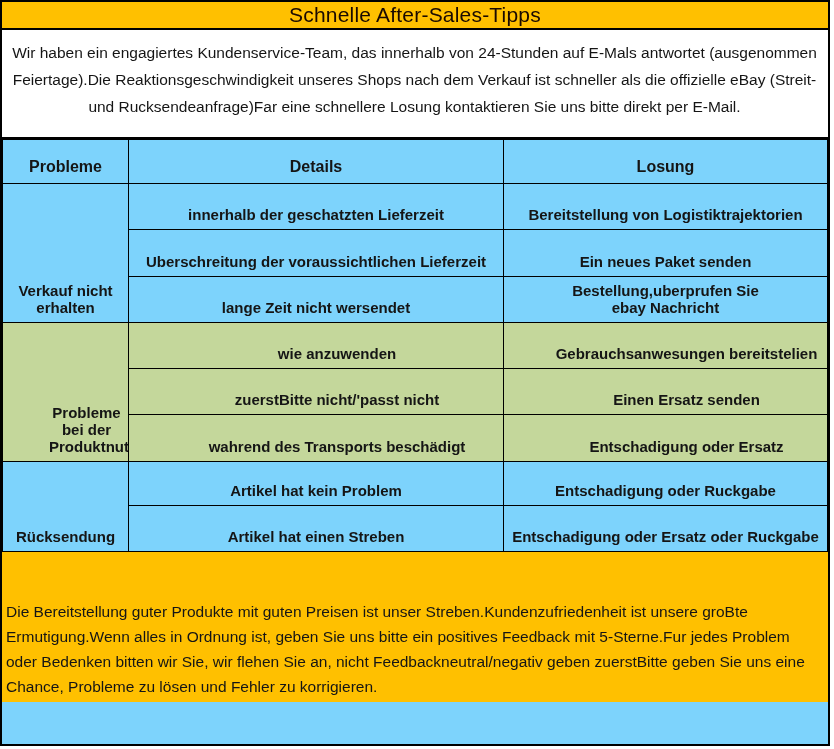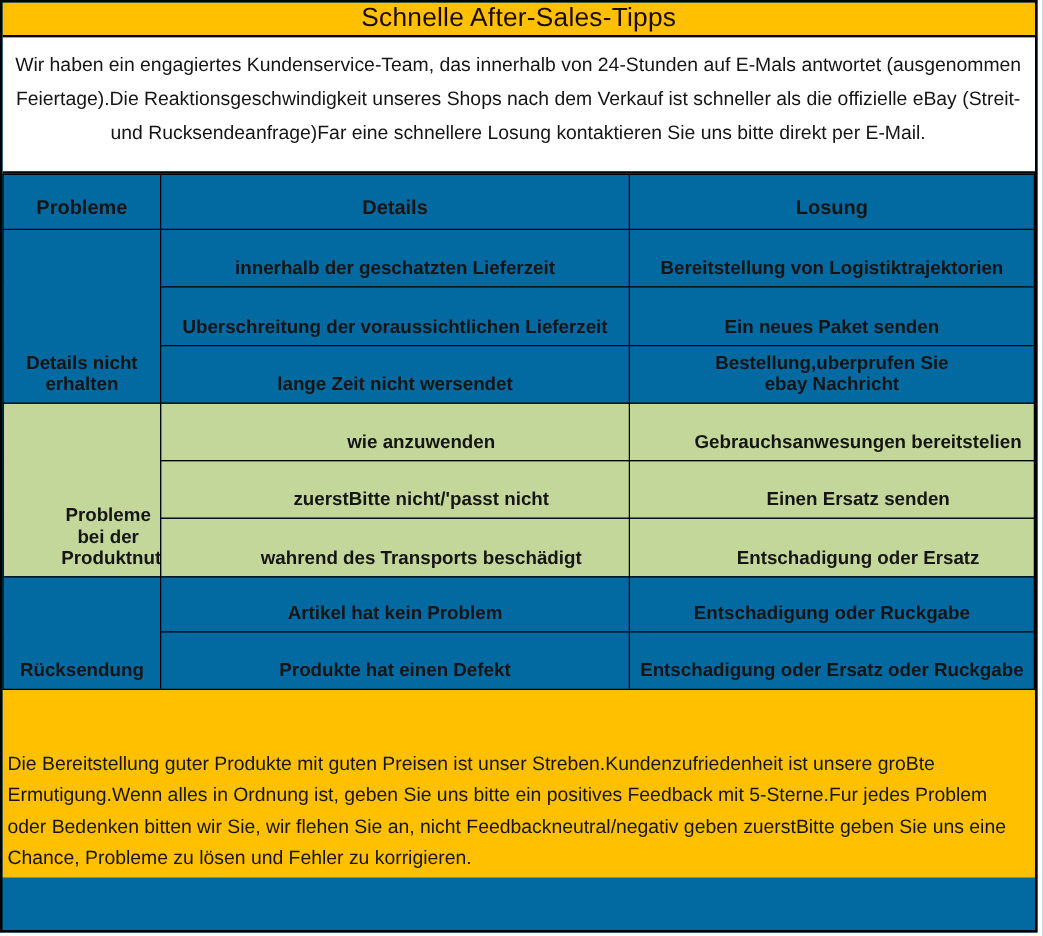--- a/index.html
+++ b/index.html
@@ -6,21 +6,21 @@
   html, body {
     width: 834px; height: 749px;
     background: #ffffff;
     font-family: "Liberation Sans", sans-serif;
     color: #151515;
   }
   .sheet {
     position: absolute; left: 0; top: 0;
     width: 830px; height: 746px;
     border: 2px solid #000;
-    background: #0369a1;
+    background: #7dd3fc;
     overflow: hidden;
   }
   .band-header {
     height: 28px;
     background: #FFC000;
     border-bottom: 2px solid #000;
     display: flex; align-items: center; justify-content: center;
     font-size: 21px; font-weight: 400; letter-spacing: 0.2px;
     color: #1a0a00;
   }
@@ -101,21 +101,21 @@
     <thead>
       <tr style="height:44px">
         <th>Probleme</th>
         <th>Details</th>
         <th>Losung</th>
       </tr>
     </thead>
     <tbody>
 
       <tr style="height:46px">
-        <td class="problem-cell v-mid" rowspan="3">Details nicht erhalten</td>
+        <td class="problem-cell v-mid" rowspan="3">Verkauf nicht erhalten</td>
         <td>innerhalb der geschatzten Lieferzeit</td>
         <td>Bereitstellung von Logistiktrajektorien</td>
       </tr>
       <tr style="height:47px">
         <td>Uberschreitung der voraussichtlichen Lieferzeit</td>
         <td>Ein neues Paket senden</td>
       </tr>
       <tr style="height:46px">
         <td>lange Zeit nicht wersendet</td>
         <td>Bestellung,uberprufen Sie
@@ -135,21 +135,21 @@
         <td>wahrend des Transports beschädigt</td>
         <td>Entschadigung oder Ersatz</td>
       </tr>
 
       <tr style="height:44px">
         <td class="problem-cell v-mid" rowspan="2">Rücksendung</td>
         <td>Artikel hat kein Problem</td>
         <td>Entschadigung oder Ruckgabe</td>
       </tr>
       <tr style="height:46px">
-        <td>Produkte hat einen Defekt</td>
+        <td>Artikel hat einen Streben</td>
         <td>Entschadigung oder Ersatz oder Ruckgabe</td>
       </tr>
     </tbody>
   </table>
 
   <div class="band-footer">
     <span>Die Bereitstellung guter Produkte mit guten Preisen ist unser Streben.Kundenzufriedenheit ist unsere groBte Ermutigung.Wenn alles in Ordnung ist, geben Sie uns bitte ein positives Feedback mit 5-Sterne.Fur jedes Problem oder Bedenken bitten wir Sie, wir flehen Sie an, nicht Feedbackneutral/negativ geben zuerstBitte geben Sie uns eine Chance, Probleme zu lösen und Fehler zu korrigieren.</span>
   </div>
 
 </div>

